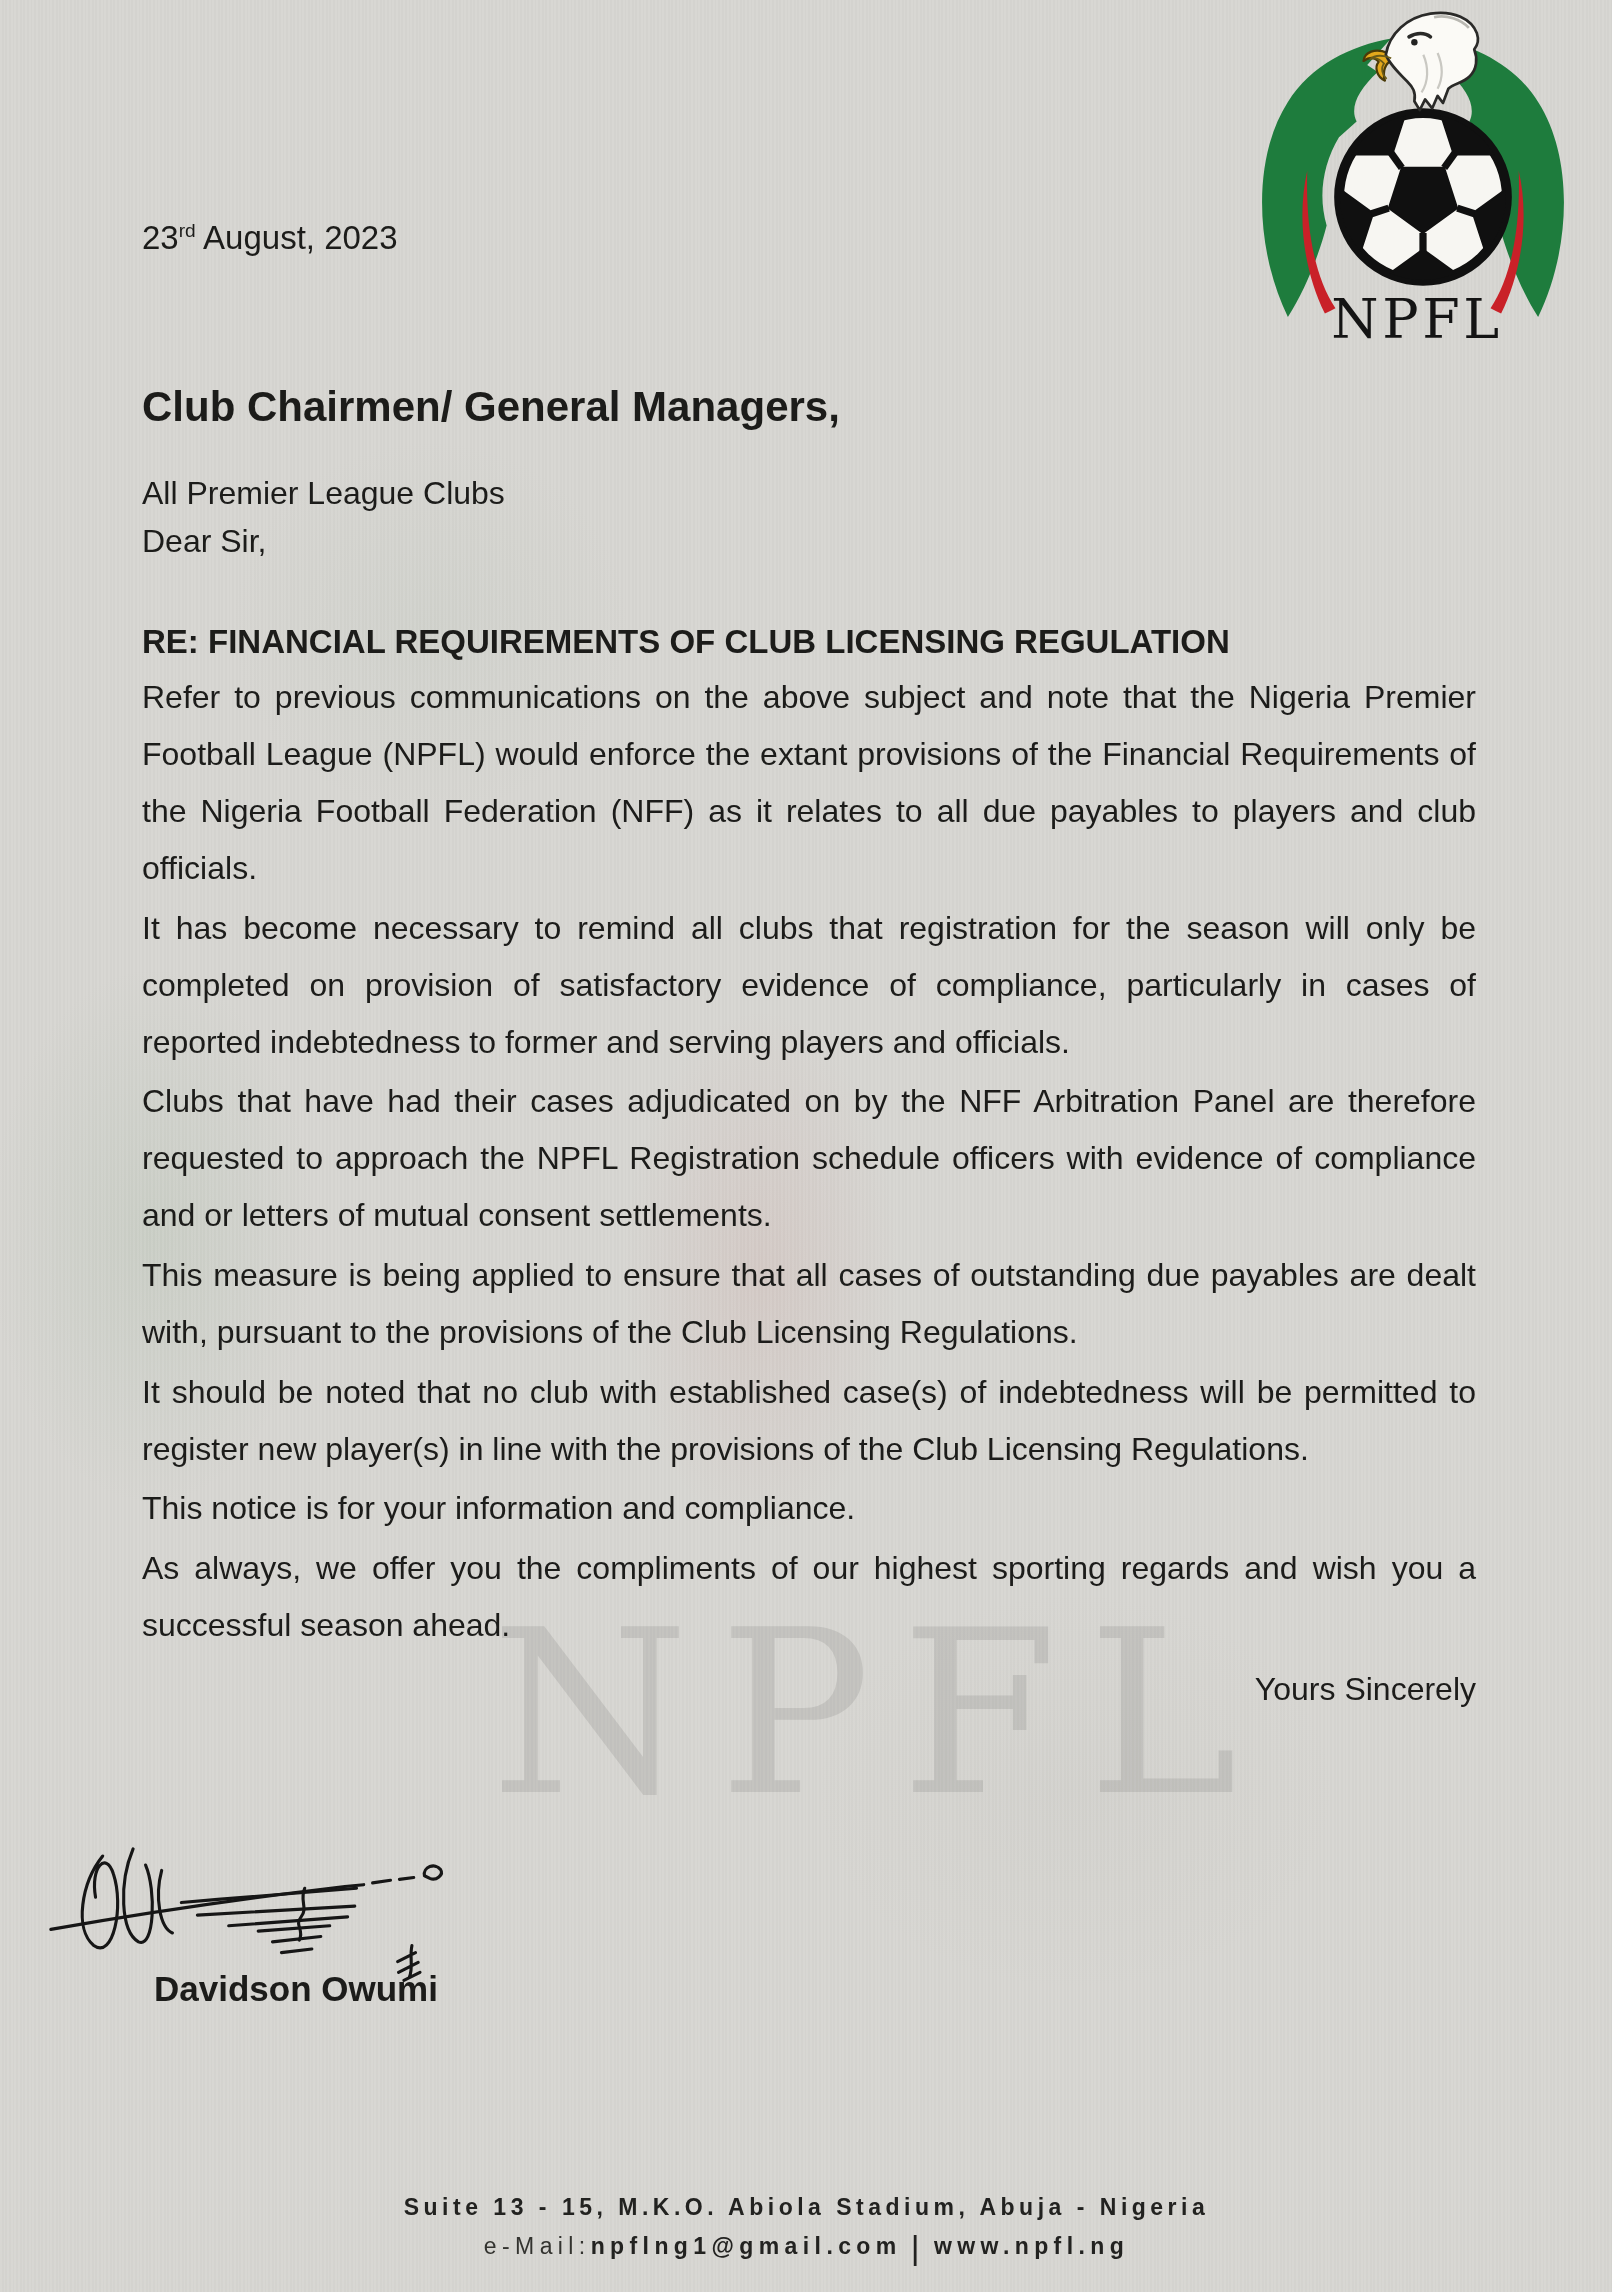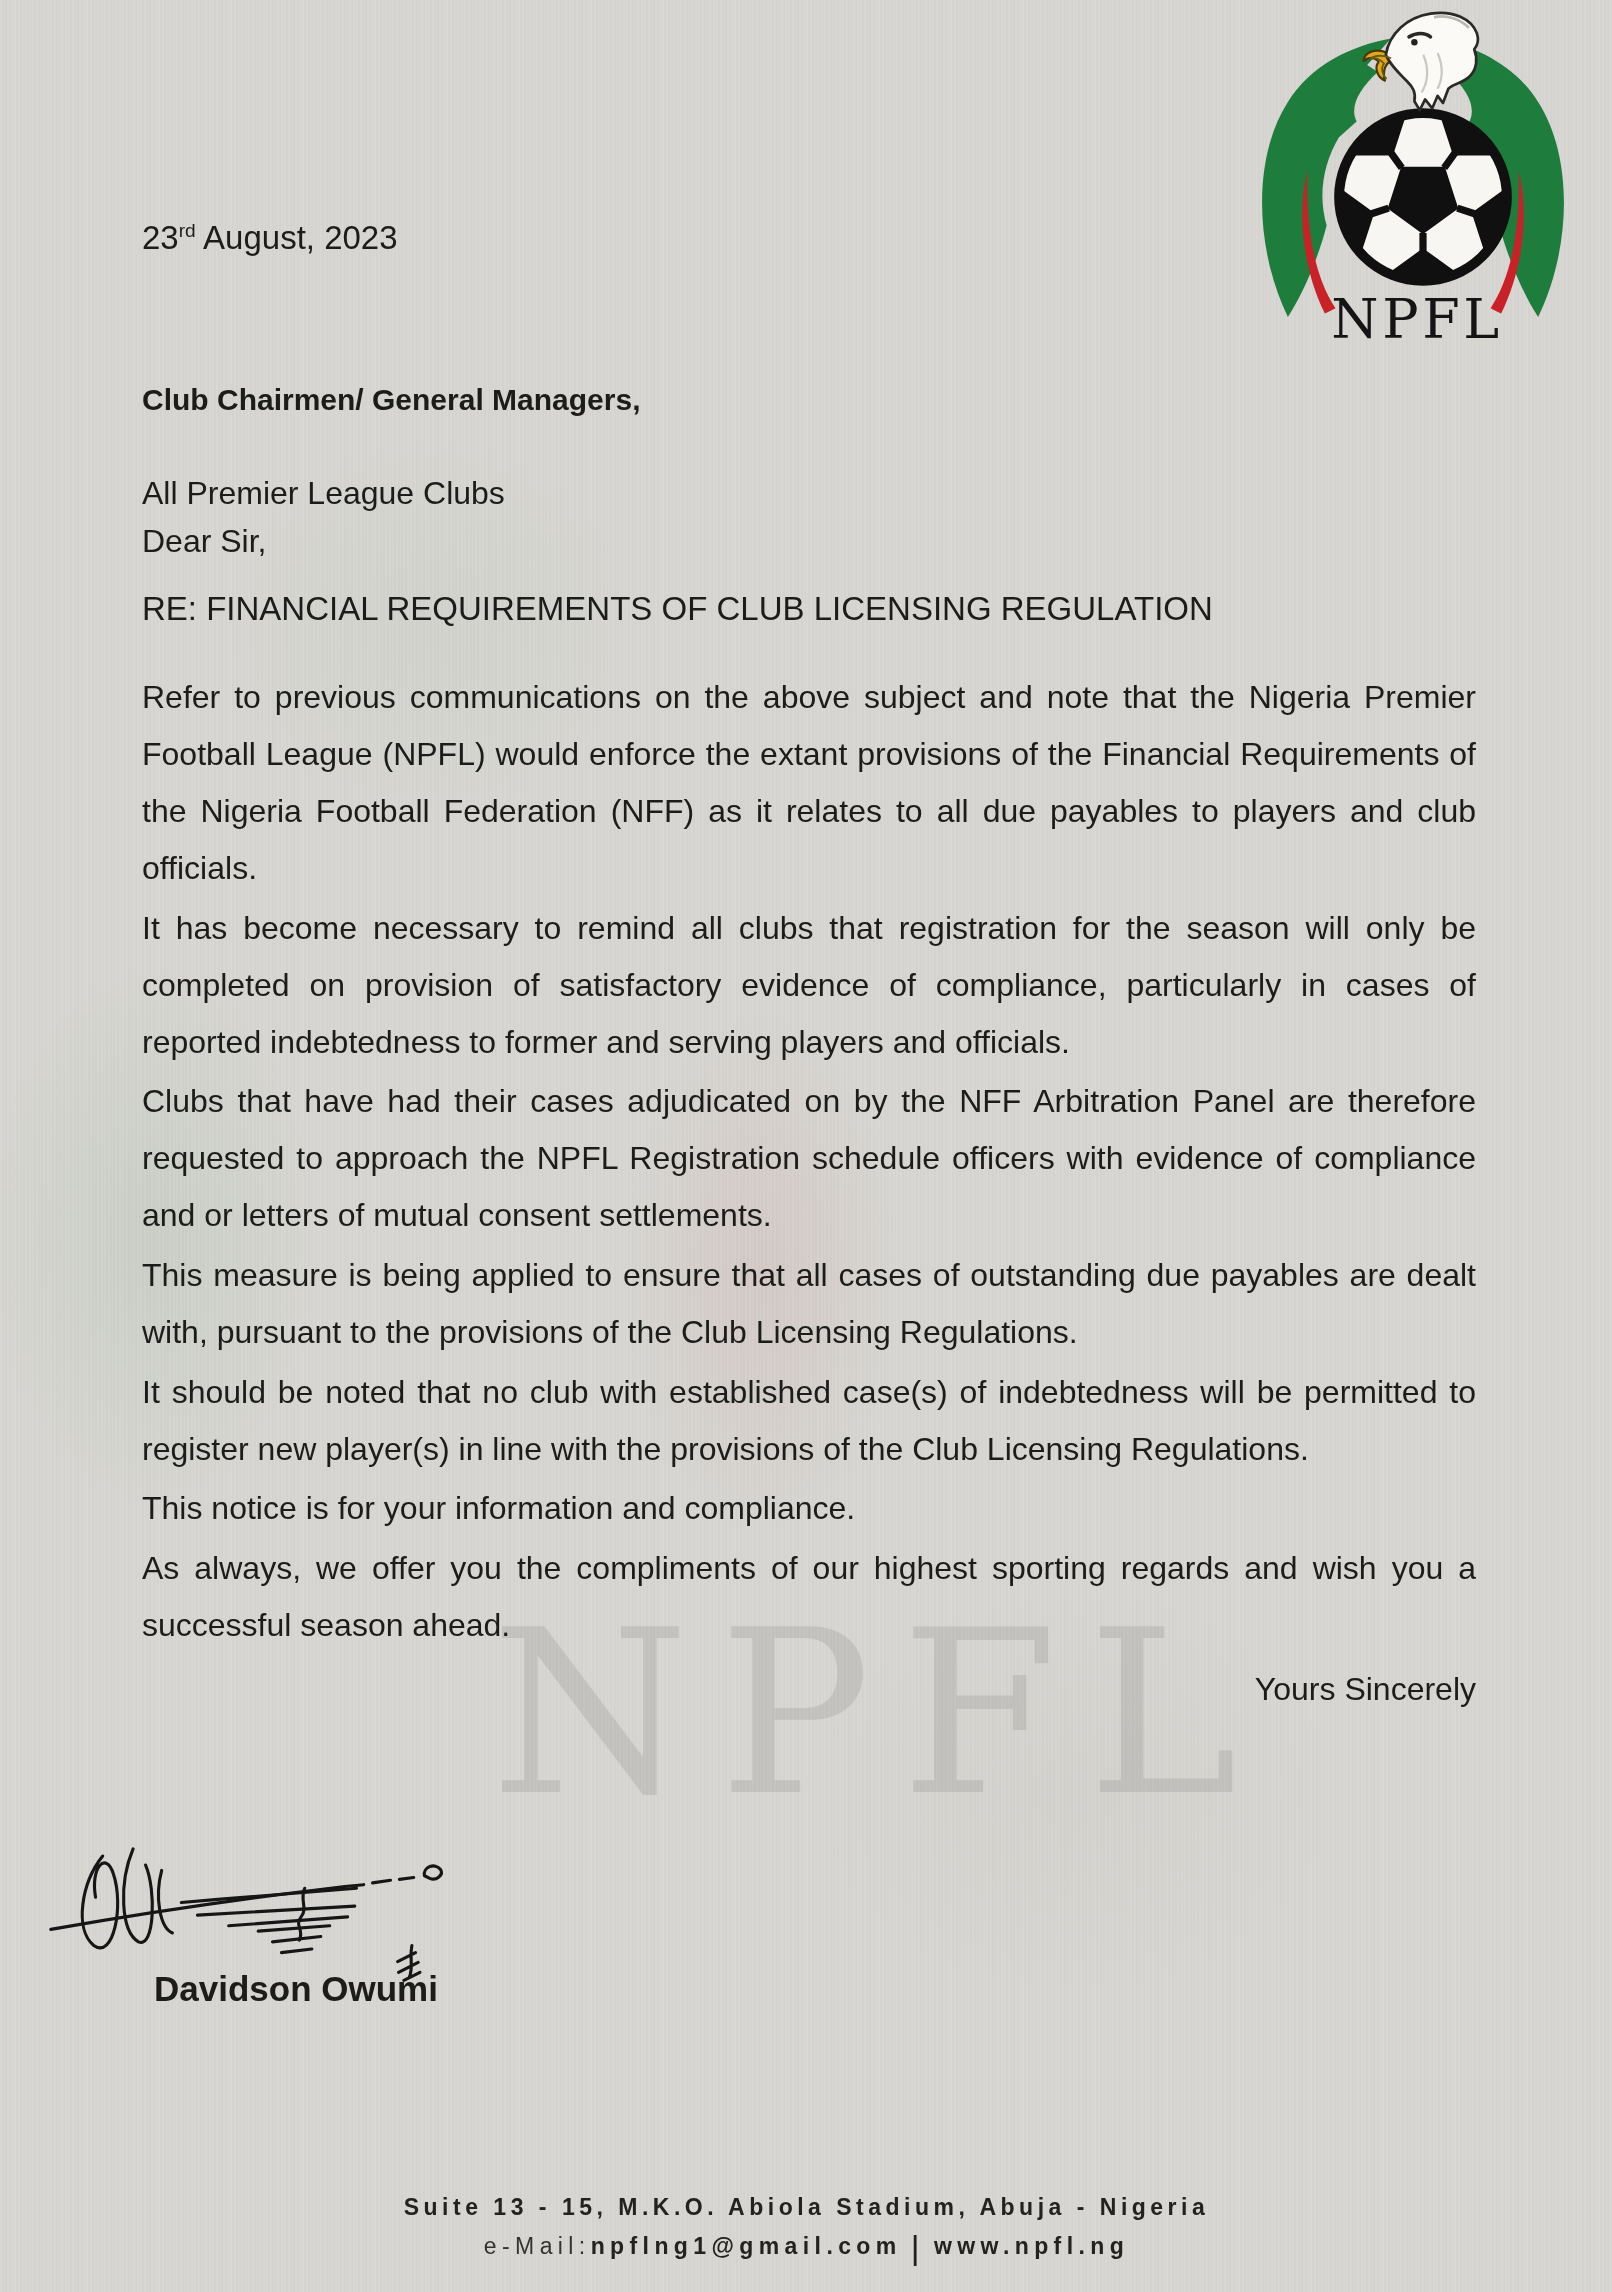--- a/index.html
+++ b/index.html
@@ -40,24 +40,24 @@
     position:absolute; left:0; right:0; top:283px;
     text-align:center; text-indent:9px;
     font-family:"DejaVu Serif", serif;
     font-size:54px; letter-spacing:3.6px; color:#141414;
   }
 
   
   .date-line { position:absolute; left:142px; top:219px; font-size:33px; }
   .date-line sup { font-size:0.58em; vertical-align:super; }
 
-  .recipient-1 { position:absolute; left:142px; top:383px; font-size:30px; font-weight:700; }
+  .recipient-1 { position:absolute; left:142px; top:383px; font-size:42px; font-weight:700; }
   .recipient-2 { position:absolute; left:142px; top:453px; font-size:32px;margin-top:22px; }
   .salutation  { position:absolute; left:142px; top:523px; font-size:32px; }
-  .subject     { position:absolute; left:142px; top:590px; font-size:33px; font-weight:400; }
+  .subject     { position:absolute; left:142px; top:623px; font-size:33px; font-weight:700; }
 
   .body-text {
     position:absolute; left:142px; top:669px; width:1334px;
     font-size:32px; line-height:57px; text-align:justify;
   }
   .body-text p { margin:0 0 2.7px 0; }
   .body-text p.closing { margin-top:7.2px; text-align:right; }
 
   .signature-svg { position:absolute; left:45px; top:1840px; width:430px; height:143px; }
   .sig-name  { position:absolute; left:154px; top:1969px; font-size:35px; font-weight:700; }

